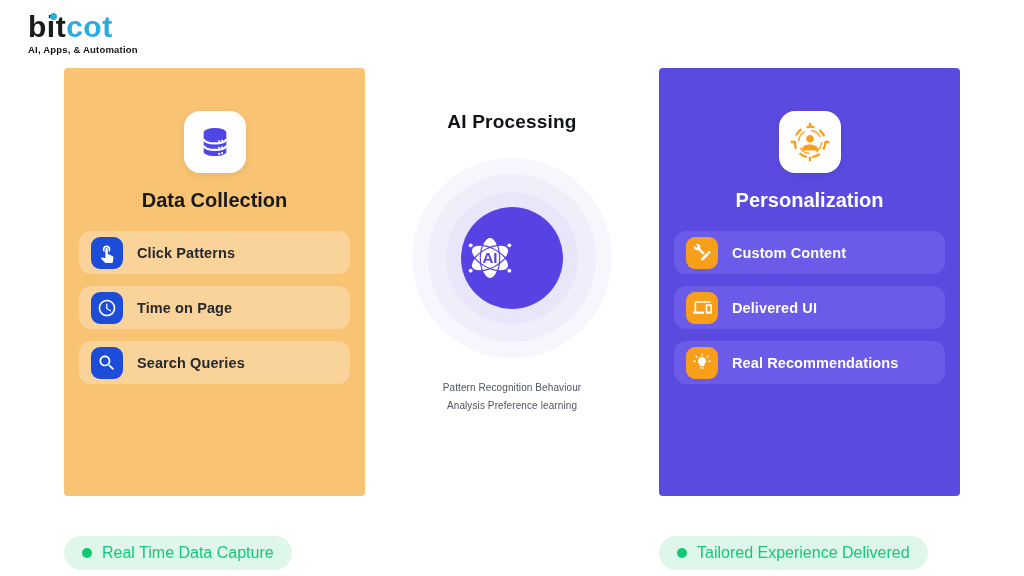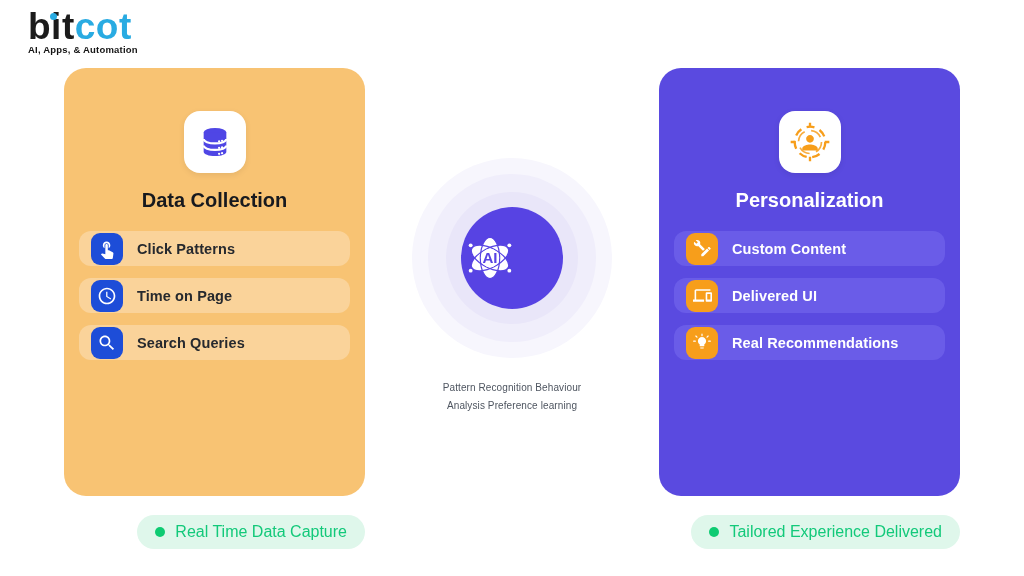--- a/index.html
+++ b/index.html
@@ -9,36 +9,36 @@
     --logo-blue:#29ABE2; --ring1:#F7F6FD; --ring2:#F0EEFB; --ring3:#E9E6F9;
     --title-dark:#17191E; --caption-gray:#4E5560;
   }
   *{margin:0;padding:0;box-sizing:border-box}
   html,body{background:#fff}
   .canvas{position:relative;width:1024px;height:576px;background:#fff;overflow:hidden;
     font-family:"Liberation Sans",sans-serif;}
 
   
   .logo{position:absolute;left:28px;top:10px}
-  .logo-text{position:relative;font-size:37px;line-height:34px;font-weight:700;color:#1b1b1b;letter-spacing:.5px}
+  .logo-text{position:relative;font-size:30px;line-height:34px;font-weight:700;color:#1b1b1b;letter-spacing:.5px}
   .logo-text .cot{color:var(--logo-blue)}
   .idot{position:absolute;left:21.5px;top:3px;width:7px;height:7px;border-radius:50%;background:var(--logo-blue)}
   .tagline{font-size:9.5px;font-weight:700;color:#141414;letter-spacing:.2px}
 
   
-  .panel{position:absolute;top:68px;width:301px;height:428px;border-radius:22px}
+  .panel{position:absolute;top:68px;width:301px;height:428px;border-radius:4px}
   .panel-left{left:64px;background:var(--panel-orange)}
   .panel-right{left:659px;background:var(--panel-purple)}
   .tile{width:62px;height:62px;border-radius:16px;background:#fff;margin:43px auto 0;
     display:flex;align-items:center;justify-content:center;box-shadow:0 2px 6px rgba(0,0,0,.08)}
   .panel-title{margin:13px 0 17px;text-align:center;font-size:20px;font-weight:700;line-height:28px}
   .panel-left .panel-title{color:var(--title-dark)}
   .panel-right .panel-title{color:#fff}
   .rows{padding:0 15px}
-  .row{display:flex;align-items:center;gap:14px;height:35px;border-radius:12px;margin-bottom:12px;padding:0 12px}
+  .row{display:flex;align-items:center;gap:14px;height:43px;border-radius:12px;margin-bottom:12px;padding:0 12px}
   .panel-left .row{background:var(--item-orange)}
   .panel-right .row{background:var(--item-purple)}
   .row-icon{width:32px;height:32px;border-radius:9px;display:flex;align-items:center;justify-content:center;flex:none}
   .row-icon.blue{background:var(--icon-blue)}
   .row-icon.orange{background:var(--icon-orange)}
   .row-label{font-size:14.5px;font-weight:600;color:#26292e;letter-spacing:.1px}
   .panel-right .row-label{color:#fff;font-weight:700}
 
   
   .center-title{position:absolute;left:392px;top:111px;width:240px;text-align:center;
@@ -46,21 +46,21 @@
   .halo{position:absolute;border-radius:50%}
   .halo-1{left:412px;top:158px;width:200px;height:200px;background:var(--ring1)}
   .halo-2{left:428px;top:174px;width:168px;height:168px;background:var(--ring2)}
   .halo-3{left:446px;top:192px;width:132px;height:132px;background:var(--ring3)}
   .ai-circle{left:461px;top:207px;width:102px;height:102px;background:var(--accent-purple);
     display:flex;align-items:center;justify-content:flex-start}
   .caption{position:absolute;left:377px;top:379px;width:270px;text-align:center;
     font-size:10px;color:var(--caption-gray);line-height:17.5px;letter-spacing:.1px}
 
   
-  .badge-row{position:absolute;top:515px;display:flex;justify-content:flex-end;width:301px}
+  .badge-row{position:absolute;top:536px;display:flex;justify-content:flex-start;width:301px}
   .badge-row.bl{left:64px}
   .badge-row.br{left:659px}
   .badge{display:inline-flex;align-items:center;gap:10px;height:34px;padding:0 18px;border-radius:17px;
     background:var(--badge-bg);font-size:16px;font-weight:500;color:var(--badge-green);white-space:nowrap}
   .badge .dot{width:10px;height:10px;border-radius:50%;background:#0ECB72;flex:none}
 </style>
 </head>
 <body>
 
 <div class="canvas">
@@ -110,20 +110,21 @@
         <span class="row-icon blue">
           <svg width="20" height="20" viewBox="0 0 24 24" fill="#fff">
               <path d="M15.5 14h-.79l-.28-.27C15.41 12.59 16 11.11 16 9.5 16 5.91 13.09 3 9.5 3S3 5.91 3 9.5 5.91 16 9.5 16c1.61 0 3.09-.59 4.23-1.57l.27.28v.79l5 4.99L20.49 19l-4.99-5zm-6 0C7.01 14 5 11.99 5 9.5S7.01 5 9.5 5 14 7.01 14 9.5 11.99 14 9.5 14z"></path>
             </svg>
         </span>
         <span class="row-label">Search Queries</span>
       </div>
     </div>
   </section>
 
+  <div class="center-title">AI Processing</div>
   <div class="halo halo-1"></div>
   <div class="halo halo-2"></div>
   <div class="halo halo-3"></div>
   <div class="halo ai-circle">
     <svg width="58" height="58" viewBox="0 0 48 48">
       <g fill="#fff">
         <ellipse cx="24" cy="24" rx="8" ry="17"></ellipse>
         <ellipse cx="24" cy="24" rx="8" ry="17" transform="rotate(62 24 24)"></ellipse>
         <ellipse cx="24" cy="24" rx="8" ry="17" transform="rotate(-62 24 24)"></ellipse>
       </g>

